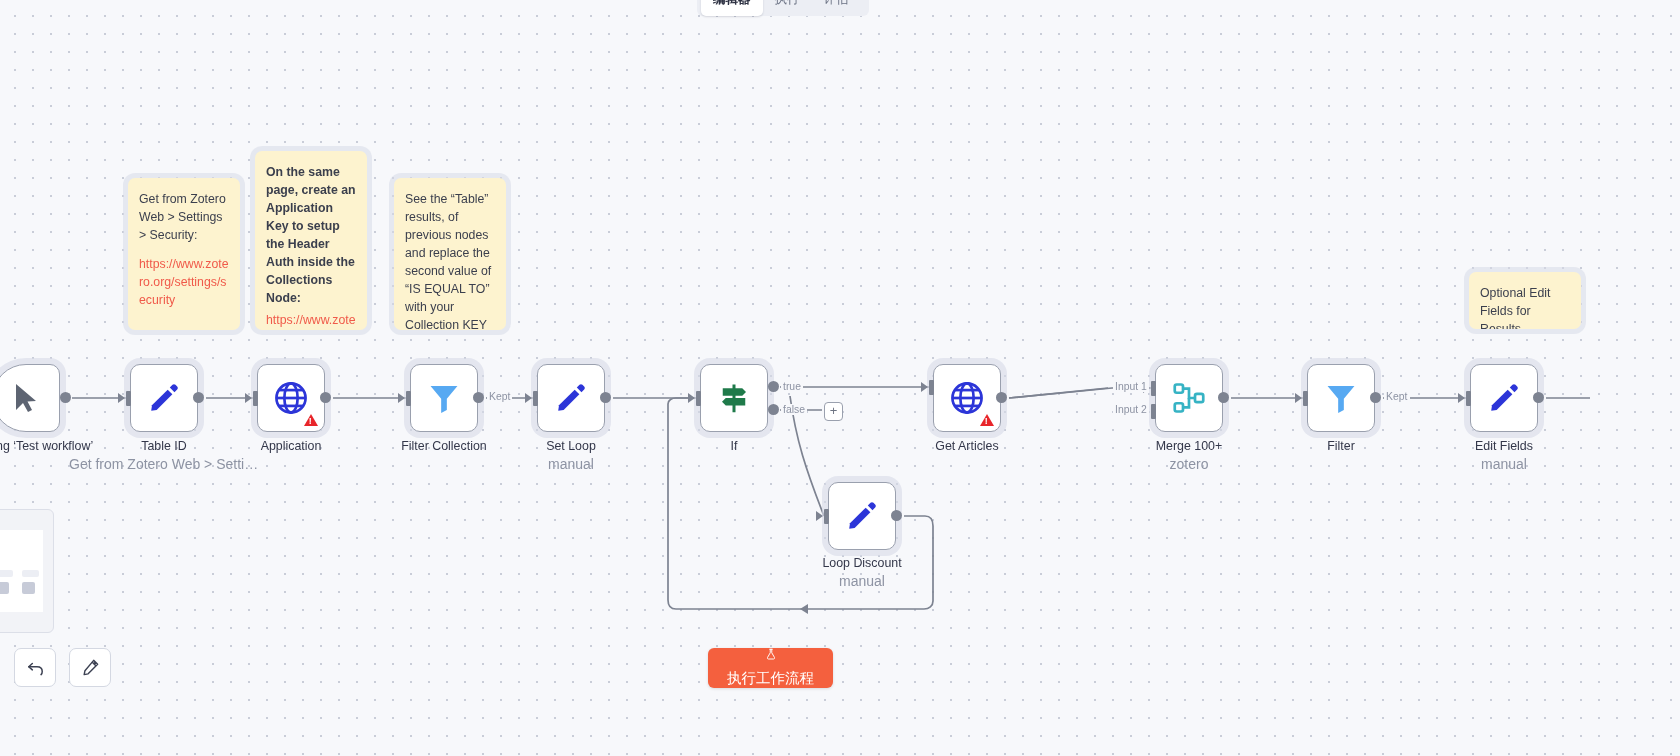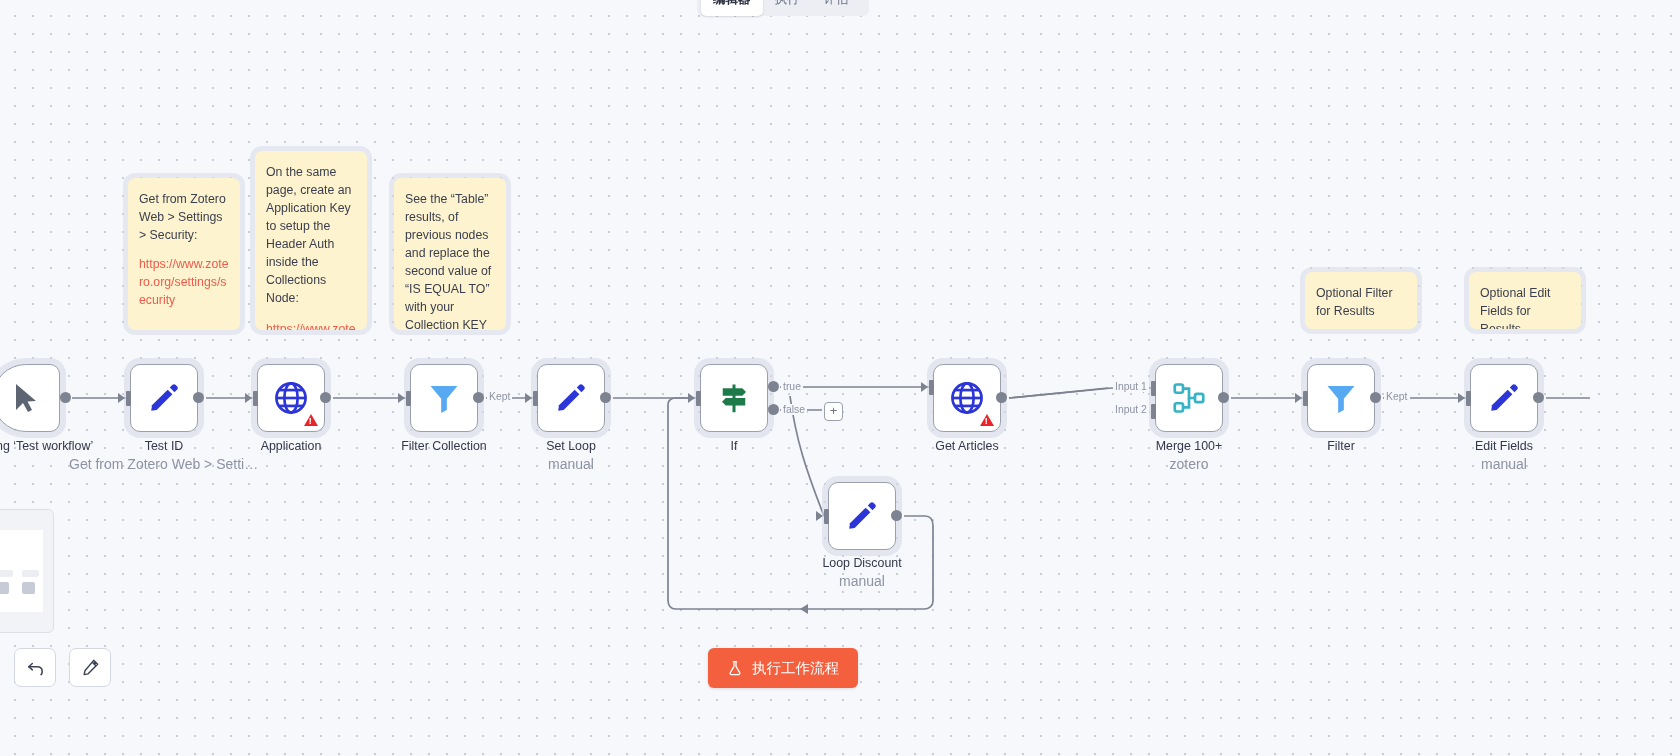--- a/index.html
+++ b/index.html
@@ -211,20 +211,21 @@
     left: 708px; top: 648px;
     height: 40px;
     background: #f4603e;
     border-radius: 6px;
     display: flex; align-items: center; gap: 9px;
     padding: 0 19px;
     color: #ffffff;
     font-size: 14.5px;
     z-index: 35;
     box-shadow: 0 1px 3px rgba(0,0,0,.12);
+    flex-direction: column;
   }
 </style>
 </head>
 <body>
 
 <div id="canvas">
 
   <svg class="edges">
     <g stroke="#7d8391" stroke-width="1.7" fill="none">
 
@@ -267,53 +268,50 @@
     <div class="tab inactive">执行</div>
     <div class="tab inactive">评估</div>
   </div>
 
   <div class="sticky" style="left:128px; top:178px; width:112px; height:152px;">
     <p>Get from Zotero Web &gt; Settings &gt; Security:</p>
     <p><a class="lnk">https://www.zotero.org/settings/security</a></p>
   </div>
 
   <div class="sticky" style="left:255px; top:151px; width:112px; height:179px;">
-    <p style="margin-bottom:12px;">On the same page, create an Application Key to setup the Header Auth inside the Collections Node:</p>
+    <p style="margin-bottom:3px;font-weight:bold;">On the same page, create an Application Key to setup the Header Auth inside the Collections Node:</p>
     <p><a class="lnk">https://www.zotero.org/settings/security</a></p>
 
   </div>
 
   <div class="sticky" style="left:394px; top:178px; width:112px; height:152px;">
     <p>See the “Table” results, of previous nodes and replace the second value of “IS EQUAL TO” with your Collection KEY</p>
   </div>
 
-  <div class="sticky" style="left:1305px; top:272px; width:112px; height:57px;">
-    <p>Optional Filter for Results</p>
-  </div>
 
   <div class="sticky" style="left:1469px; top:272px; width:112px; height:57px;">
     <p>Optional Edit Fields for Results</p>
   </div>
 
   <div class="node trigger-left" style="left:-8px; top:364px;">
     <svg width="26" height="30" viewBox="0 0 26 30">
       <path d="M3 1 L3 27 L10 20 L15 29 L19 27 L14.5 18.5 L23 18 Z" fill="#5d6472"></path>
     </svg>
   </div>
   <div class="node-label" style="left:-69px; top:439px; white-space:normal; line-height:1.25;">
     <span>n clicking ‘Test workflow’</span>
   </div>
 
   <div class="node" style="left:130px; top:364px;">
     <svg width="34" height="34" viewBox="0 0 24 24">
       <path d="M3.5 17.2 L14.6 6.1 L17.9 9.4 L6.8 20.5 L3 21 Z" fill="#2c35d8"></path>
       <path d="M16.1 4.6 L18 2.7 C18.6 2.1 19.5 2.1 20.1 2.7 L21.3 3.9 C21.9 4.5 21.9 5.4 21.3 6 L19.4 7.9 Z" fill="#2c35d8"></path>
     </svg>
   </div>
-  <div class="node-label" style="left:69px; top:439px;">Test ID</div>
+  <div class="node-label" style="left:69px; top:439px;">Table ID</div>
   <div class="node-sub" style="left:69px; top:456px;">Get from Zotero Web &gt; Settin…</div>
 
   <div class="node" style="left:257px; top:364px;">
     <svg width="38" height="38" viewBox="0 0 24 24">
       <circle cx="12" cy="12" r="9.2" fill="none" stroke="#2c35d8" stroke-width="1.7"></circle>
       <ellipse cx="12" cy="12" rx="4.2" ry="9.2" fill="none" stroke="#2c35d8" stroke-width="1.7"></ellipse>
       <line x1="2.8" y1="12" x2="21.2" y2="12" stroke="#2c35d8" stroke-width="1.7"></line>
       <line x1="4.3" y1="7" x2="19.7" y2="7" stroke="#2c35d8" stroke-width="1.7"></line>
       <line x1="4.3" y1="17" x2="19.7" y2="17" stroke="#2c35d8" stroke-width="1.7"></line>
     </svg>

